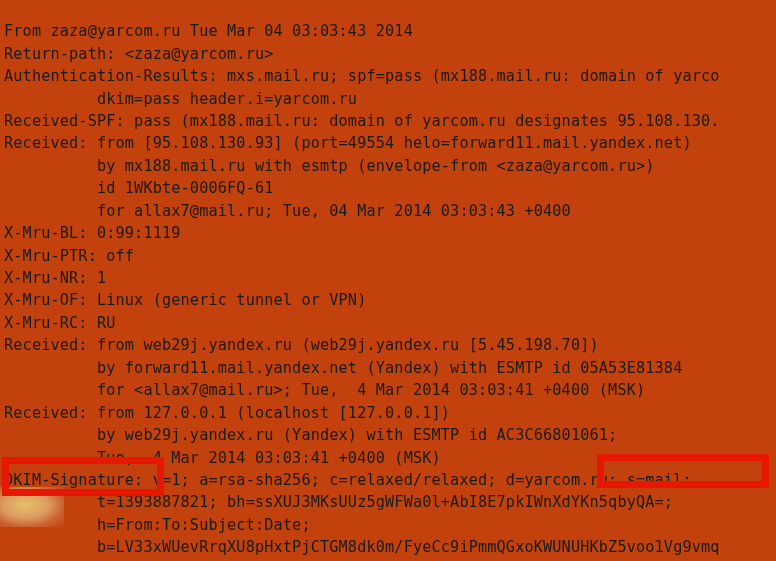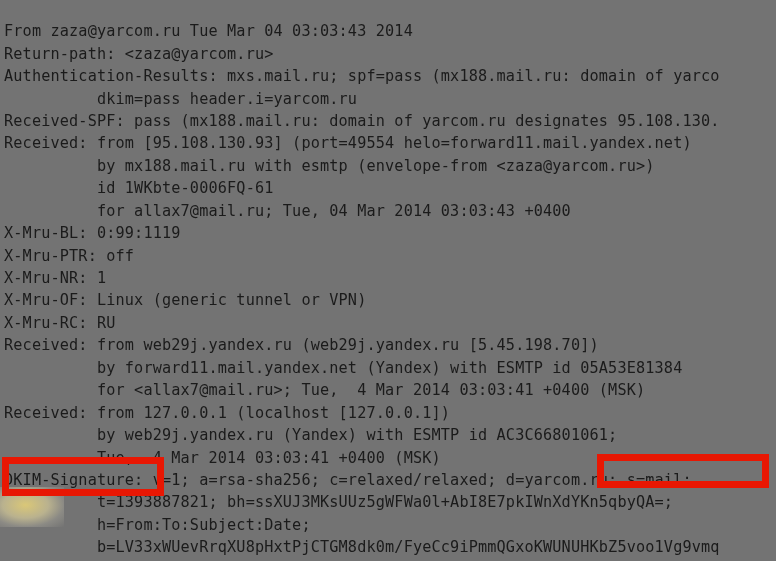--- a/index.html
+++ b/index.html
@@ -66,21 +66,21 @@
   #redbox-ip {
     left: 597px;
     top: 454px;
     width: 172px;
     height: 34px;
   }
 </style>
 </head>
 <body>
 
-<div id="screen" style="background: #737373;">
+<div id="screen" style="background: #c2410c;">
 
   <div id="smudge"></div>
 
   <pre id="headers" style="color: rgb(27, 27, 27);"><div class="line">From zaza@yarcom.ru Tue Mar 04 03:03:43 2014</div><div class="line">Return-path: &lt;zaza@yarcom.ru&gt;</div><div class="line">Authentication-Results: mxs.mail.ru; spf=pass (mx188.mail.ru: domain of yarco</div><div class="line">          dkim=pass header.i=yarcom.ru</div><div class="line">Received-SPF: pass (mx188.mail.ru: domain of yarcom.ru designates 95.108.130.</div><div class="line">Received: from [95.108.130.93] (port=49554 helo=forward11.mail.yandex.net)</div><div class="line">          by mx188.mail.ru with esmtp (envelope-from &lt;zaza@yarcom.ru&gt;)</div><div class="line">          id 1WKbte-0006FQ-61</div><div class="line">          for allax7@mail.ru; Tue, 04 Mar 2014 03:03:43 +0400</div><div class="line">X-Mru-BL: 0:99:1119</div><div class="line">X-Mru-PTR: off</div><div class="line">X-Mru-NR: 1</div><div class="line">X-Mru-OF: Linux (generic tunnel or VPN)</div><div class="line">X-Mru-RC: RU</div><div class="line">Received: from web29j.yandex.ru (web29j.yandex.ru [5.45.198.70])</div><div class="line">          by forward11.mail.yandex.net (Yandex) with ESMTP id 05A53E81384</div><div class="line">          for &lt;allax7@mail.ru&gt;; Tue,  4 Mar 2014 03:03:41 +0400 (MSK)</div><div class="line">Received: from 127.0.0.1 (localhost [127.0.0.1])</div><div class="line">          by web29j.yandex.ru (Yandex) with ESMTP id AC3C66801061;</div><div class="line">          Tue,  4 Mar 2014 03:03:41 +0400 (MSK)</div><div class="line">DKIM-Signature: v=1; a=rsa-sha256; c=relaxed/relaxed; d=yarcom.ru; s=mail;</div><div class="line">          t=1393887821; bh=ssXUJ3MKsUUz5gWFWa0l+AbI8E7pkIWnXdYKn5qbyQA=;</div><div class="line">          h=From:To:Subject:Date;</div><div class="line">          b=LV33xWUevRrqXU8pHxtPjCTGM8dk0m/FyeCc9iPmmQGxoKWUNUHKbZ5voo1Vg9vmq</div><div class="line">           CvFHkIe0o1scpQp3JUVMn8C9XAXXUhfHRqbCCawl/LvL6Wfw4BjTIx68z8Fp1EFMcV</div></pre>
 
   <div class="redbox" id="redbox-received" style="border-color: rgb(232, 23, 3);"></div>
 
   <div class="redbox" id="redbox-ip" style="border-color: rgb(232, 23, 3);"></div>
 
 </div>

